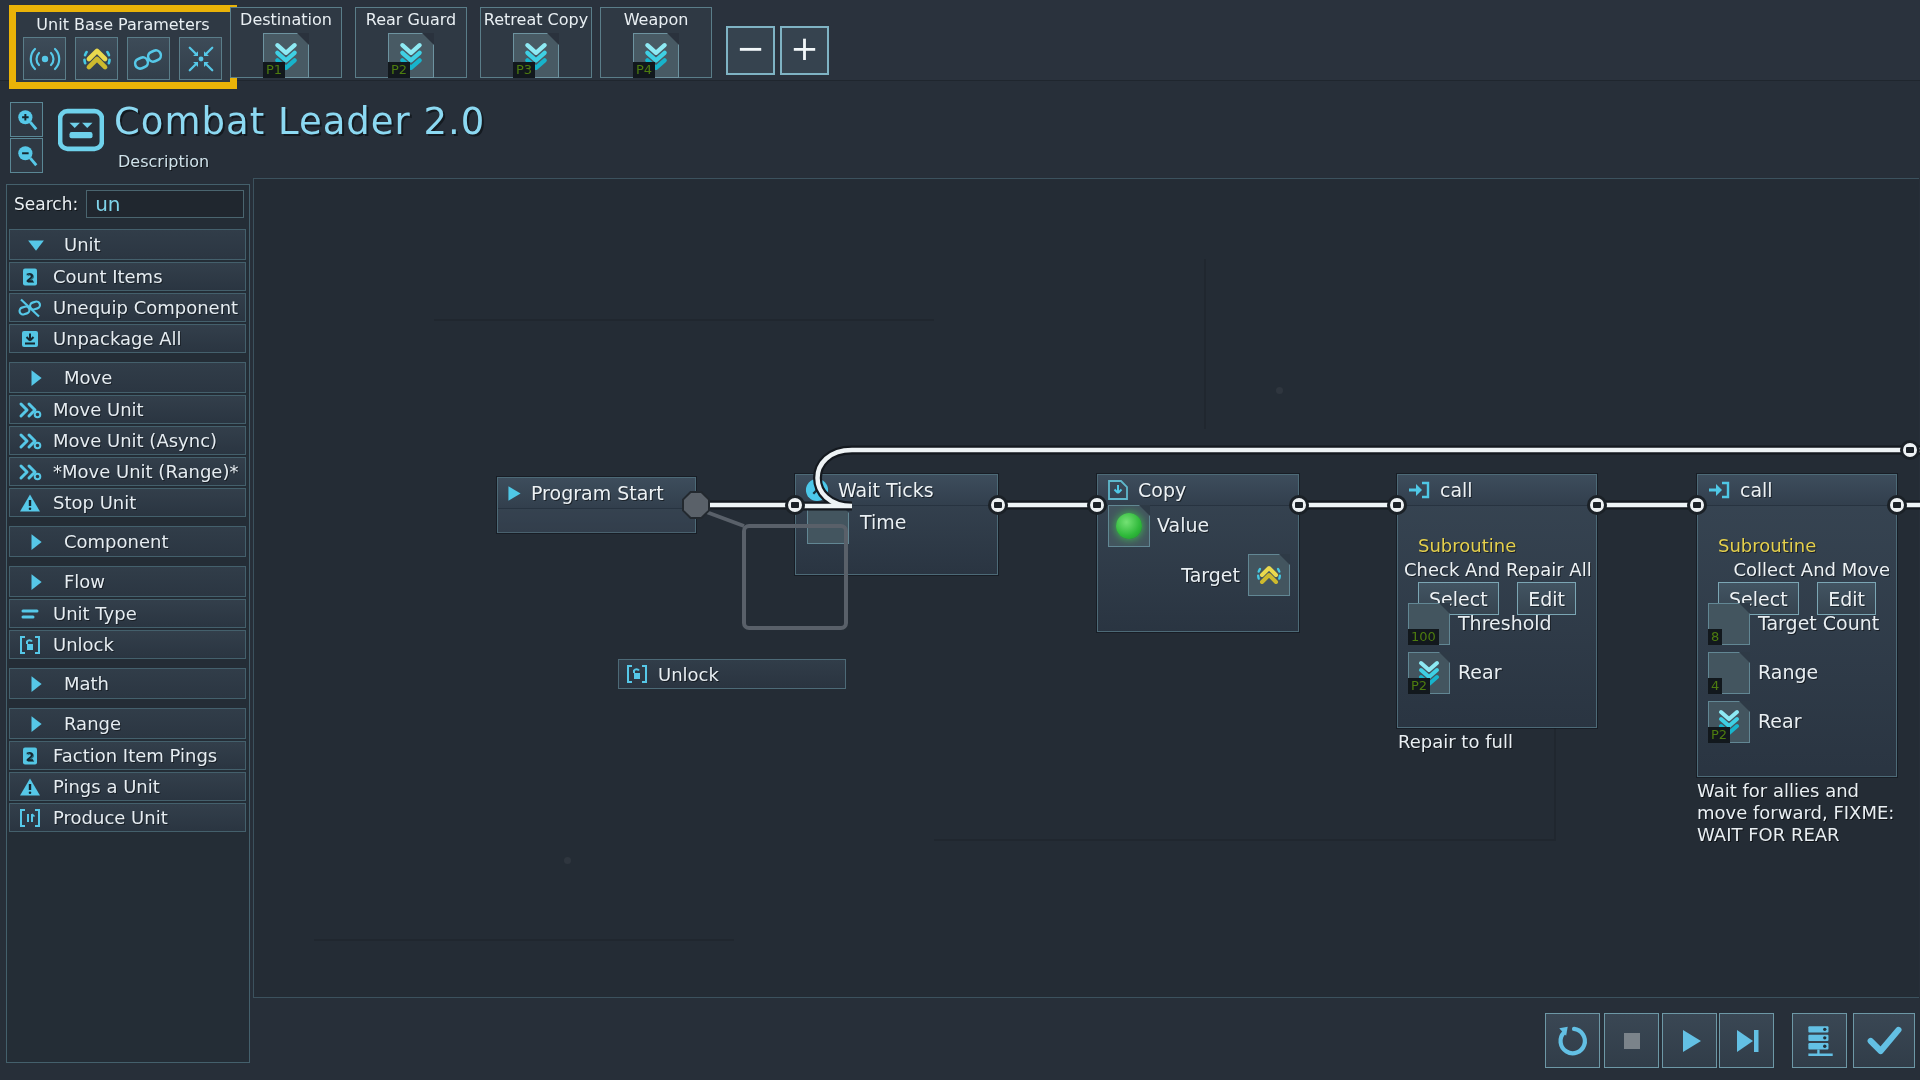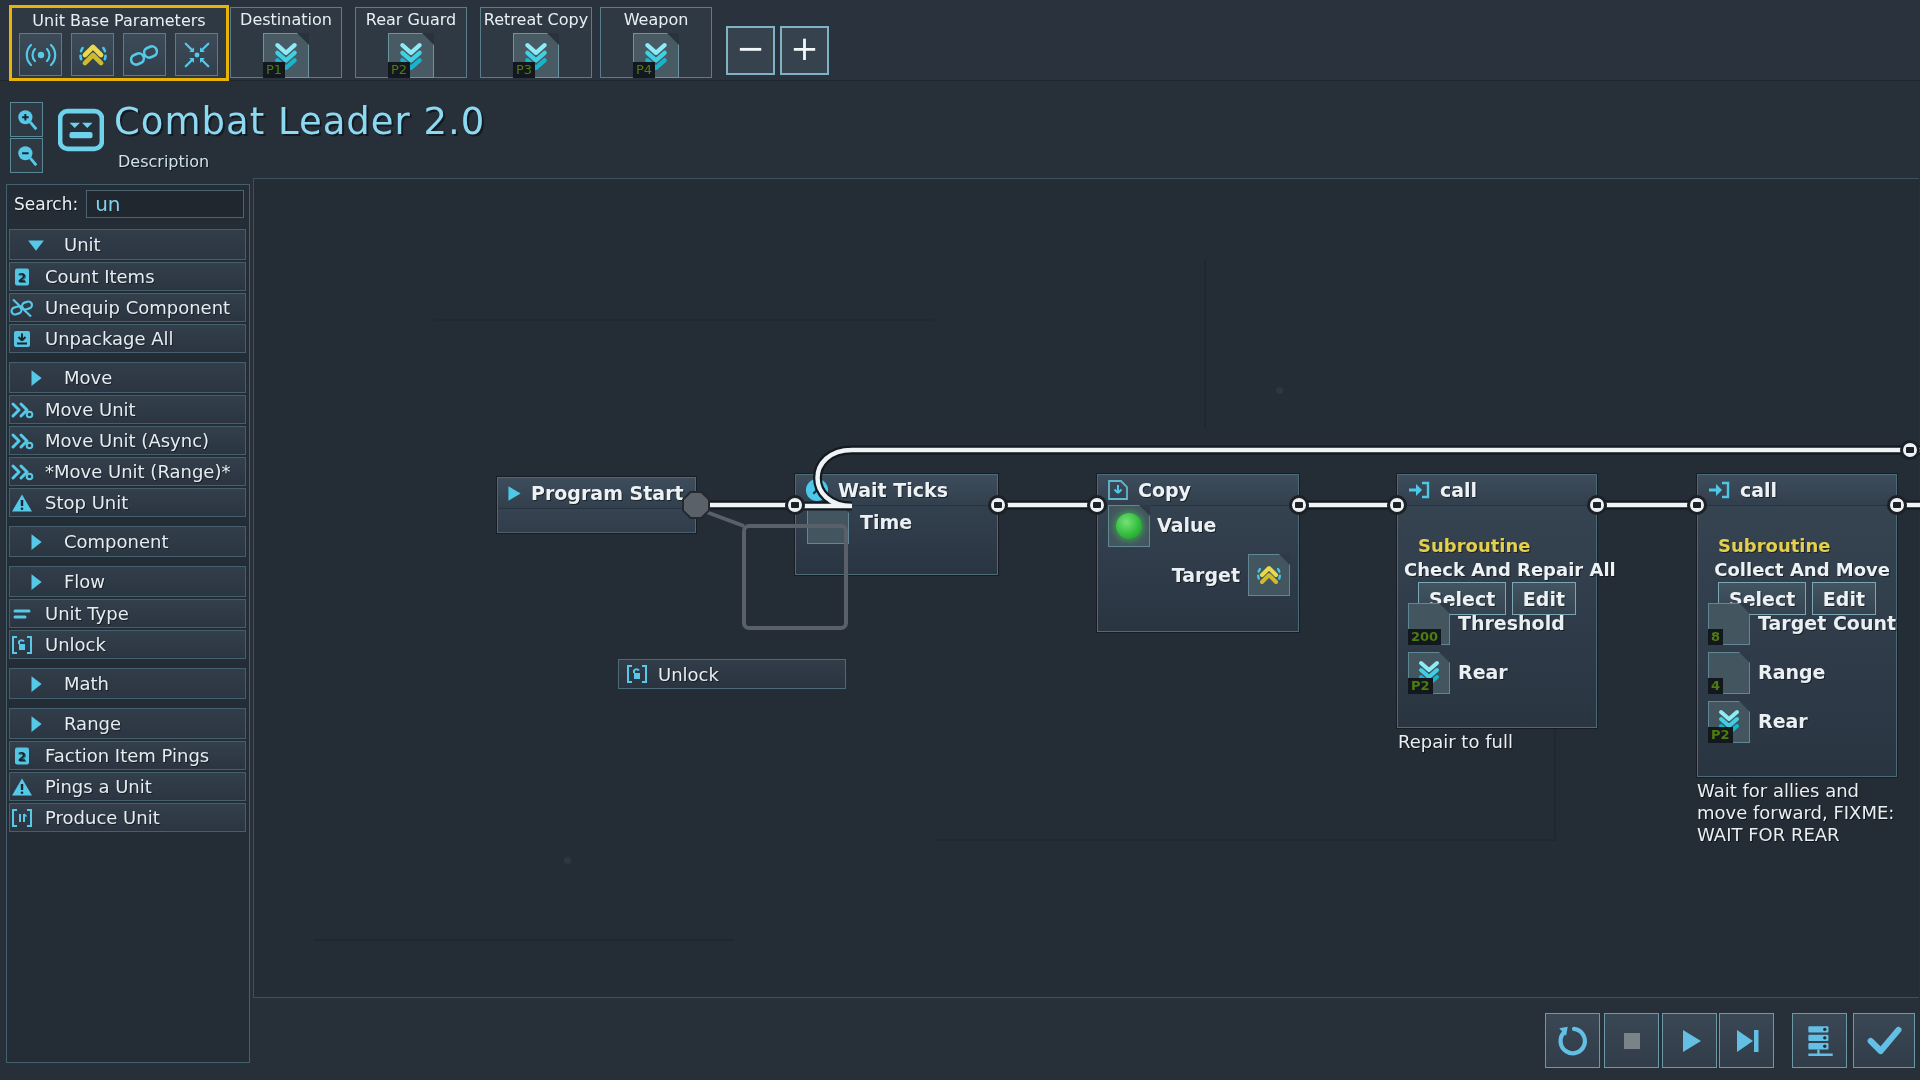--- a/index.html
+++ b/index.html
@@ -2,21 +2,21 @@
 <html><head>
 <meta charset="utf-8">
 <style>
   html,body{margin:0;padding:0;}
   body{width:1920px;height:1080px;overflow:hidden;background:#272f39;font-family:"DejaVu Sans",sans-serif;}
   #app{position:relative;width:1920px;height:1080px;background:#272f39;color:#e6edf2;}
   .ts{text-shadow:1px 1px 0 rgba(0,0,0,.55);}
 
   
   .topbar{position:absolute;left:0;top:0;width:1920px;height:80px;background:#2a323d;border-bottom:1px solid #1f262e;}
-  .group-box{position:absolute;left:9px;top:5px;width:214px;height:70px;background:#2f3944;border:3px solid #eab308;}
+  .group-box{position:absolute;left:9px;top:5px;width:214px;height:70px;background:#2f3944;border:7px solid #eab308;}
   .group-label{text-align:center;font-size:16px;color:#e9eff3;margin-top:3px;}
   .group-icons{position:absolute;left:7px;top:25px;display:flex;gap:9px;}
   .tool-ic{width:41px;height:41px;background:linear-gradient(180deg,#3d4b58,#323f4b);border:1px solid #5a7d89;display:flex;align-items:center;justify-content:center;}
   .param-tab{position:absolute;top:7px;width:110px;height:69px;background:#2f3944;border:1px solid #5a7d89;}
   .tab-label{font-size:16px;text-align:center;margin-top:2px;color:#e9eff3;}
   .tab-slot{position:relative;margin:4px auto 0;width:44px;height:43px;background:#485a64;border:1px solid #6d93a0;display:flex;align-items:center;justify-content:center;}
   .tab-slot::before{content:"";position:absolute;top:-1px;right:-1px;border-top:12px solid #2a323d;border-left:12px solid transparent;}
   .badge{position:absolute;left:-1px;bottom:-1px;background:#12181d;color:#4d7c0f;font-size:13px;line-height:16px;padding:0 3px;z-index:2;}
   .pm-btn{position:absolute;top:26px;width:45px;height:45px;background:#36434f;border:2px solid #7fb3c4;color:#f2f7f9;font-size:34px;line-height:41px;text-align:center;cursor:default;}
 
@@ -25,32 +25,32 @@
   .app-title{position:absolute;left:114px;top:100px;font-size:37px;color:#8cd9f2;letter-spacing:1px;text-shadow:2px 2px 0 #141a20;}
   .app-sub{position:absolute;left:118px;top:152px;font-size:16px;color:#cfe2ea;}
   .robot{position:absolute;left:58px;top:108px;}
 
   
   .sidebar{position:absolute;left:6px;top:184px;width:244px;height:879px;background:#242d36;border:1px solid #44606c;box-sizing:border-box;}
   .search-row{display:flex;align-items:center;gap:8px;padding:5px 5px 4px 7px;}
   .search-label{font-size:17px;color:#e9eff3;}
   .search-input{flex:1;height:26px;background:#20272f;border:1px solid #4a656f;color:#7fd4ea;font-size:20px;padding:0 8px;font-family:inherit;outline:none;min-width:0;}
   .sb-list{position:absolute;left:2px;right:3px;top:42px;}
-  .sb-item{display:flex;align-items:center;gap:11px;height:27px;margin:2px 0;padding:0 0;background:linear-gradient(180deg,#333f4b,#2a3541);border:1px solid #44606c;font-size:18px;color:#e6edf2;text-shadow:1px 1px 0 rgba(0,0,0,.45);white-space:nowrap;overflow:hidden;}
+  .sb-item{display:flex;align-items:center;gap:11px;height:27px;margin:2px 0;padding:0 8px;background:linear-gradient(180deg,#333f4b,#2a3541);border:1px solid #44606c;font-size:18px;color:#e6edf2;text-shadow:1px 1px 0 rgba(0,0,0,.45);white-space:nowrap;overflow:hidden;}
   .sb-item.hdr{margin-top:9px;height:29px;padding-left:14px;gap:16px;background:linear-gradient(180deg,#313d49,#2b3642);}
   .sb-item.hdr.first{margin-top:2px;}
   .sb-ic{width:24px;display:flex;justify-content:center;flex:0 0 24px;}
 
   
   .canvas{position:absolute;left:253px;top:178px;width:1666px;height:820px;background:#242c35;border-top:1px solid #3c525e;border-left:1px solid #3c525e;border-bottom:1px solid #3c525e;box-sizing:border-box;z-index:1;}
   .trace{position:absolute;background:rgba(0,0,0,.10);z-index:1;}
   .dot{position:absolute;width:7px;height:7px;border-radius:50%;background:rgba(255,255,255,.05);z-index:1;}
 
   
-  .node{position:absolute;background:linear-gradient(180deg,rgba(56,70,84,.96),rgba(42,53,66,.96));border:1px solid #4d6a77;box-shadow:0 0 0 1px rgba(14,18,23,.55);z-index:3;box-sizing:border-box;font-weight:bold;}
+  .node{position:absolute;background:linear-gradient(180deg,rgba(56,70,84,.96),rgba(42,53,66,.96));border:1px solid #4d6a77;box-shadow:0 0 0 1px rgba(14,18,23,.55);z-index:3;box-sizing:border-box;}
   .node-head{display:flex;align-items:center;gap:9px;height:30px;padding:0 9px;background:linear-gradient(180deg,#3d4d5c,#323f4d);border-bottom:1px solid #273340;font-size:19px;color:#edf2f5;text-shadow:1px 1px 0 rgba(0,0,0,.5);}
   .node-strip{height:24px;background:rgba(66,80,95,.35);}
   .slot{position:absolute;width:40px;height:40px;background:#43555f;border:1px solid #628794;display:flex;align-items:center;justify-content:center;}
   .slot::before{content:"";position:absolute;top:-1px;right:-1px;border-top:11px solid #2e3a46;border-left:11px solid transparent;z-index:1;}
   .param-label{position:absolute;font-size:19px;color:#e9eff3;text-shadow:1px 1px 0 rgba(0,0,0,.5);white-space:nowrap;}
   .green-orb{width:26px;height:26px;border-radius:50%;background:radial-gradient(circle at 40% 35%,#74e274,#2eb83a 60%,#1d8f2c);box-shadow:0 0 9px rgba(62,214,74,.85);}
   .call-tag{position:absolute;left:20px;top:60px;font-size:18px;color:#e5d04c;text-shadow:1px 1px 0 rgba(0,0,0,.5);}
   .call-name{position:absolute;left:6px;right:6px;top:84px;font-size:18px;color:#edf2f5;text-align:right;white-space:nowrap;text-shadow:1px 1px 0 rgba(0,0,0,.5);}
   .nbtn{position:absolute;top:107px;height:33px;background:linear-gradient(180deg,#425462,#364450);border:1px solid #7ba6b4;color:#edf2f5;font-size:19px;display:flex;align-items:center;justify-content:center;padding:0 10px;text-shadow:1px 1px 0 rgba(0,0,0,.5);box-sizing:border-box;}
   .comment{position:absolute;font-size:18px;color:#e9eff3;z-index:3;line-height:1.22;text-shadow:1px 1px 0 rgba(0,0,0,.6);}
@@ -466,21 +466,21 @@
           </svg>
         </span>
       <span>call</span>
     </div>
     <div class="node-body">
       <div class="call-tag">Subroutine</div>
       <div class="call-name">Check And Repair All</div>
       <div class="nbtn" style="left:20px">Select</div>
       <div class="nbtn" style="right:20px">Edit</div>
       <div class="slot" style="left:10px;top:128px">
-        <span class="badge">200</span>
+        <span class="badge">100</span>
       </div>
       <div class="param-label" style="left:60px;top:137px">Threshold</div>
       <div class="slot" style="left:10px;top:177px">
         <svg width="24" height="26" viewBox="0 0 24 26">
             <g fill="none" stroke-width="4" stroke-linecap="round" stroke-linejoin="round">
               <path d="M4 3l8 7 8-7" stroke="#8eeaf4"></path>
               <path d="M4 10l8 7 8-7" stroke="#3fd0e4"></path>
               <path d="M4 17l8 7 8-7" stroke="#17b4cc"></path>
             </g>
           </svg>

